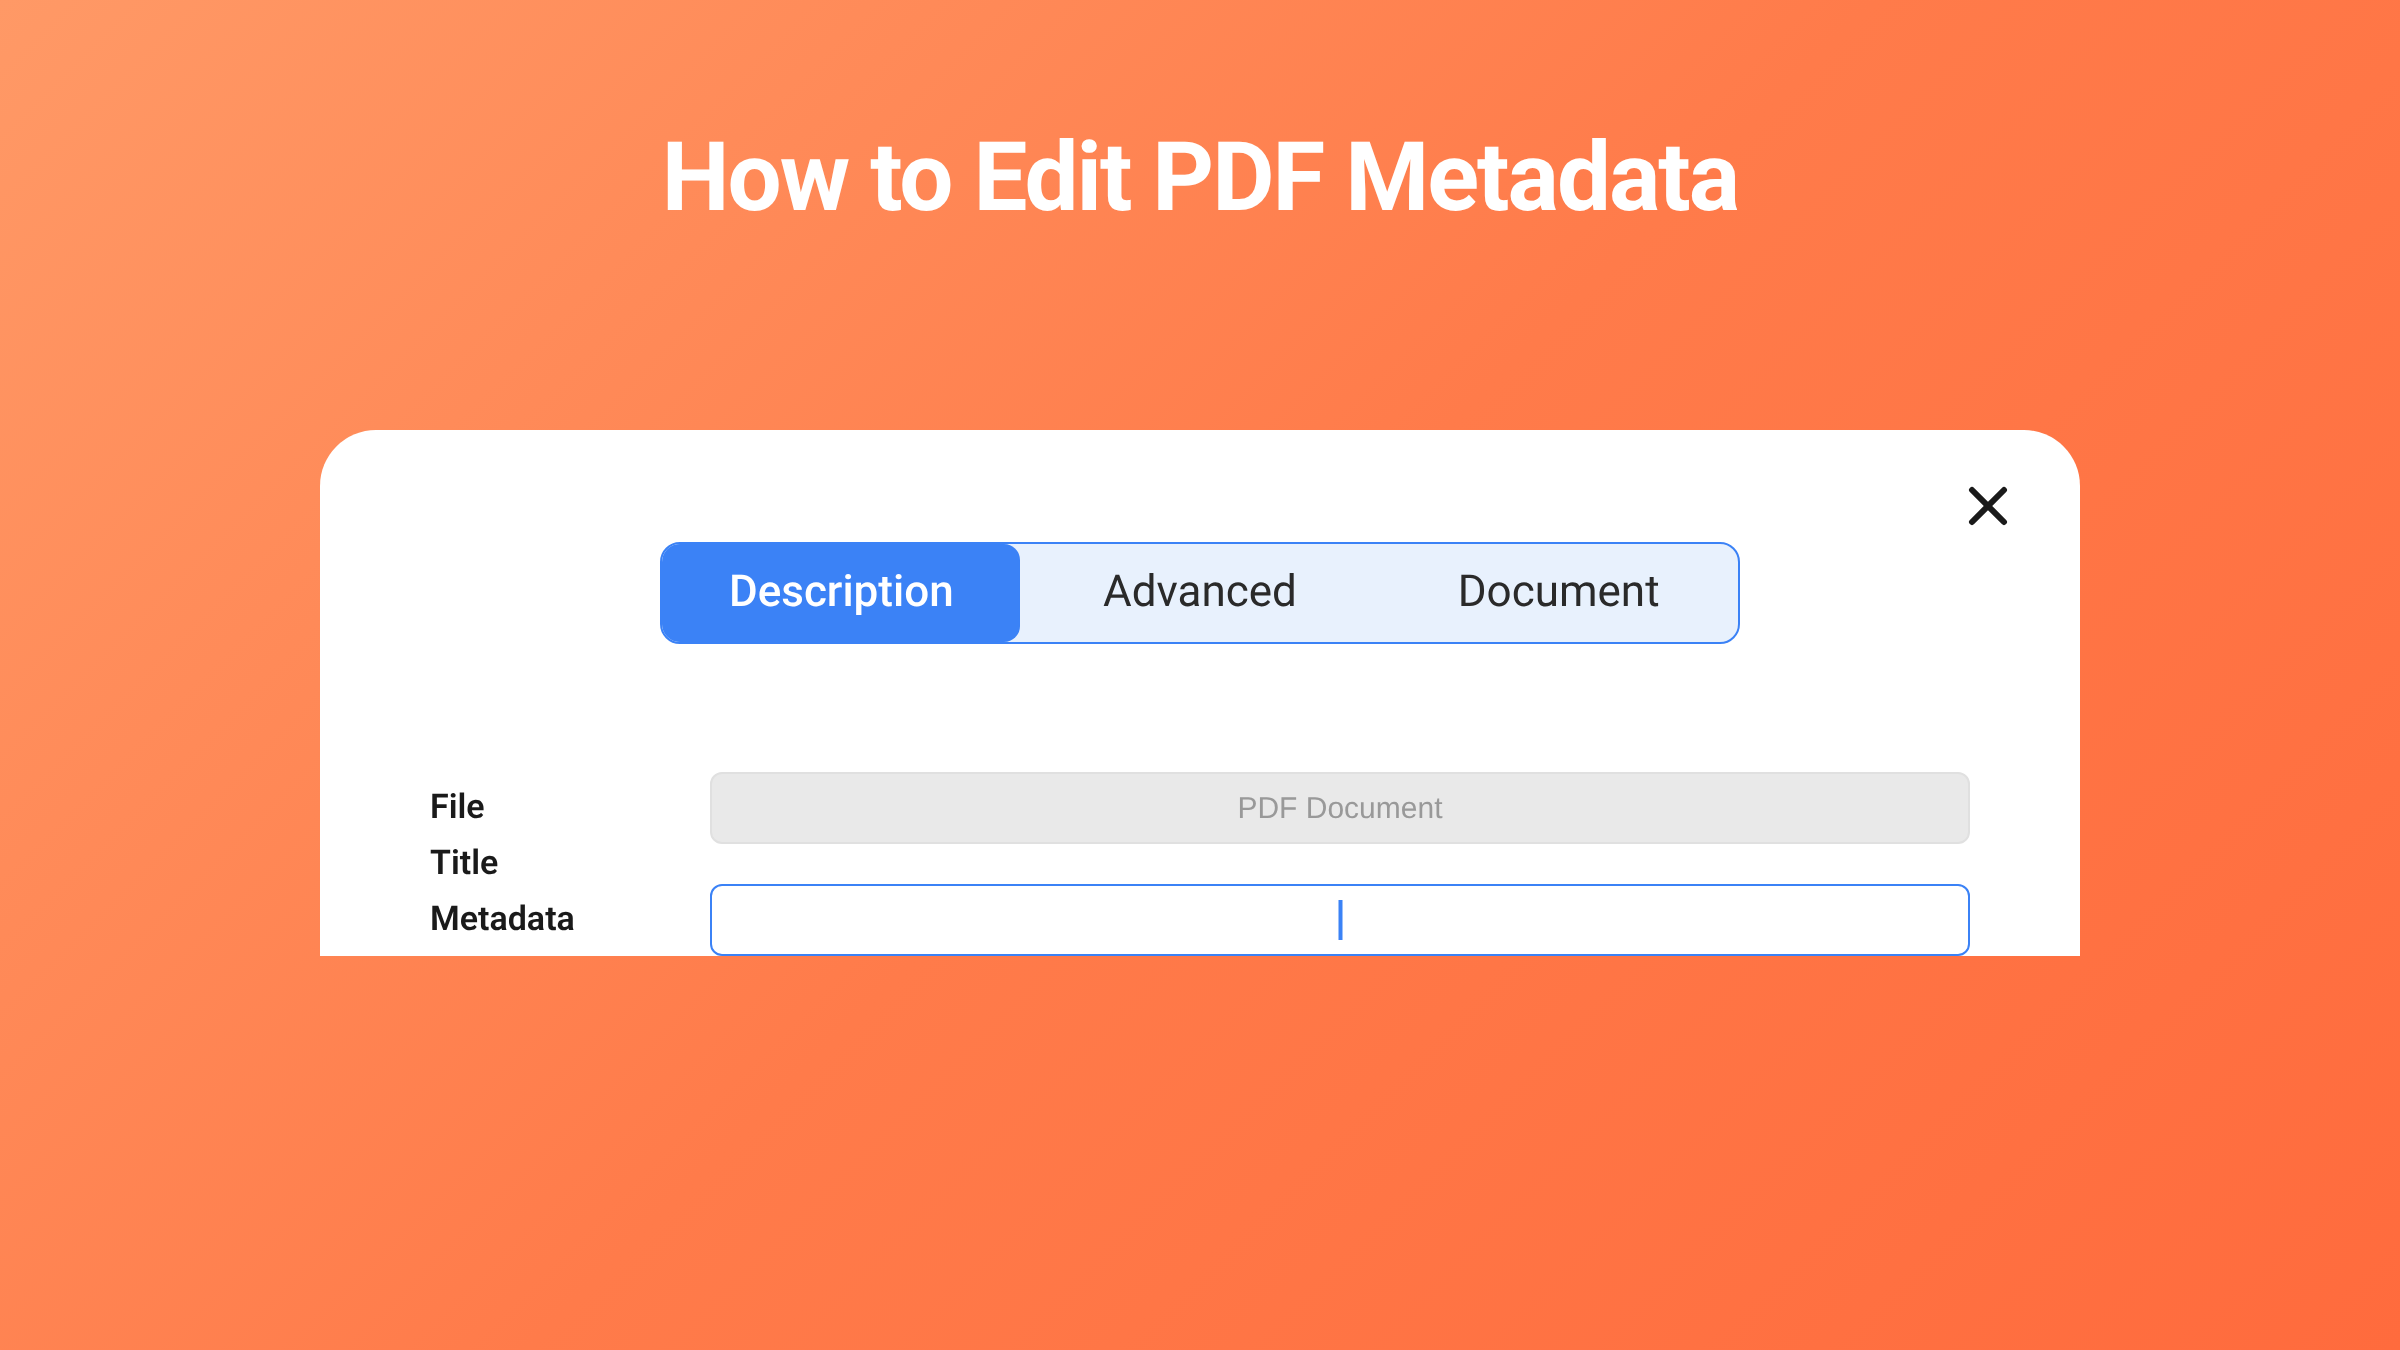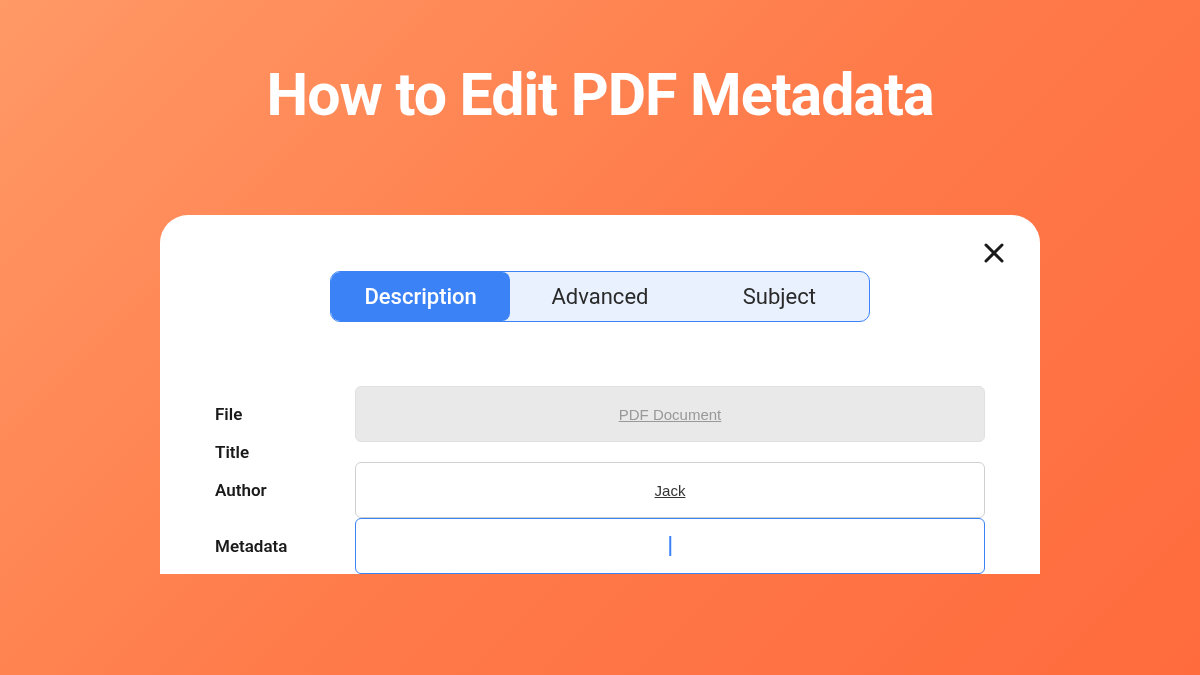--- a/index.html
+++ b/index.html
@@ -10,21 +10,21 @@
     body {
       width: 1200px;
       height: 675px;
       background: linear-gradient(135deg, #ff9966 0%, #ff7b4a 50%, #ff6b3d 100%);
       font-family: -apple-system, BlinkMacSystemFont, "Segoe UI", Roboto, Helvetica, Arial, sans-serif;
       overflow: hidden;
       position: relative;
     }
     .page-title {
       color: white;
-      font-size: 59px;
+      font-size: 48px;
       font-weight: 700;
       text-align: center;
       padding-top: 60px;
       letter-spacing: -1px;
     }
     .dialog {
       position: absolute;
       left: 50%;
       transform: translateX(-50%);
       top: 215px;
@@ -76,29 +76,28 @@
       align-items: center;
     }
     .form-label {
       width: 140px;
       font-size: 17px;
       font-weight: 600;
       color: #1a1a1a;
     }
     .form-input {
       flex: 1;
-      height: 56px;
+      height: 36px;
       border: 1px solid #d0d0d0;
       border-radius: 6px;
       text-align: center;
       font-size: 15px;
       color: #333;
       background: white;
       padding: 0 12px;
-      text-decoration: underline;
     }
     .form-input.readonly {
       background: #e9e9e9;
       border: 1px solid #e0e0e0;
       color: #999;
     }
     .form-input.focused {
       border: 1.5px solid #3b82f6;
       position: relative;
     }
@@ -128,36 +127,32 @@
   <div class="close-btn">
     <svg viewBox="0 0 24 24" fill="none" stroke="#1a1a1a" stroke-width="3" stroke-linecap="round">
       <line x1="4" y1="4" x2="20" y2="20"></line>
       <line x1="20" y1="4" x2="4" y2="20"></line>
     </svg>
   </div>
 
   <div class="tabs">
     <div class="tab active">Description</div>
     <div class="tab">Advanced</div>
-    <div class="tab">Subject</div>
+    <div class="tab">Document</div>
   </div>
 
   <div class="form-row">
     <div class="form-label">File</div>
     <input class="form-input readonly" readonly="" value="PDF Document" style="">
   </div>
 
   <div class="form-row">
     <div class="form-label">Title</div>
   </div>
 
-  <div class="form-row">
-    <div class="form-label">Author</div>
-    <input class="form-input" value="Jack" style="">
-  </div>
 
   <div class="form-row">
     <div class="form-label">Metadata</div>
     <div class="input-wrapper">
       <input class="form-input focused" value="" style="">
       <div class="cursor-indicator"></div>
     </div>
   </div>
 
 </div>

